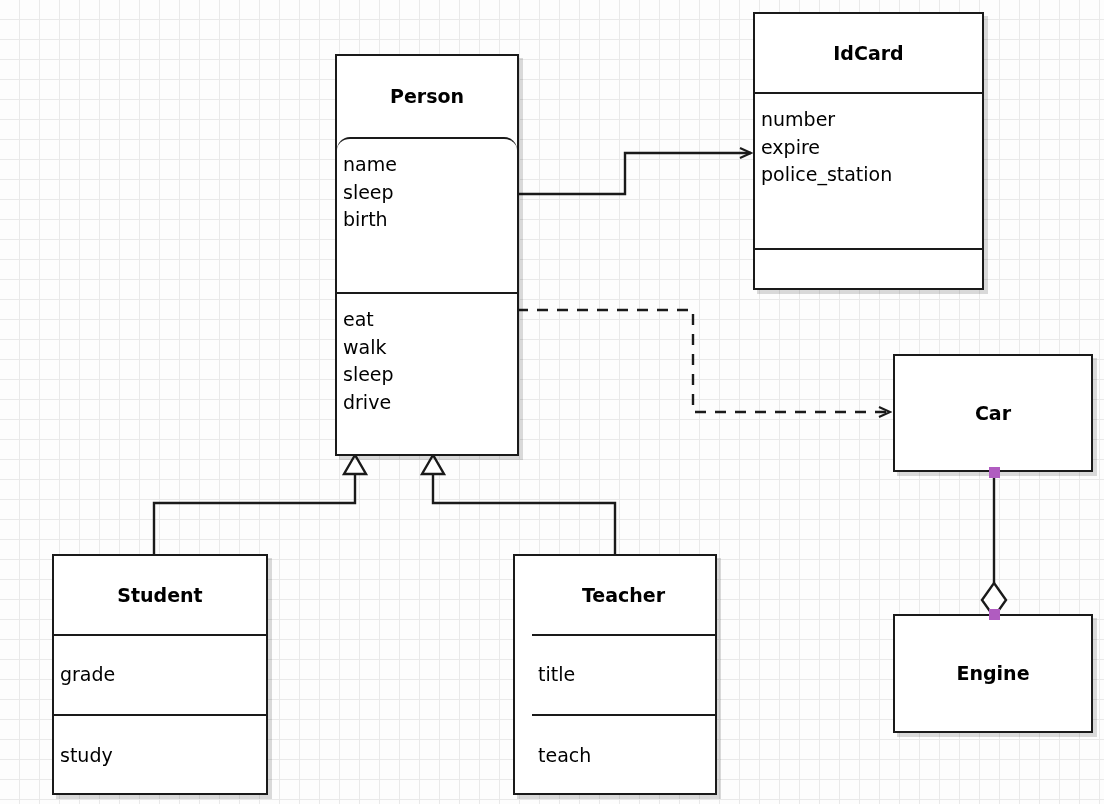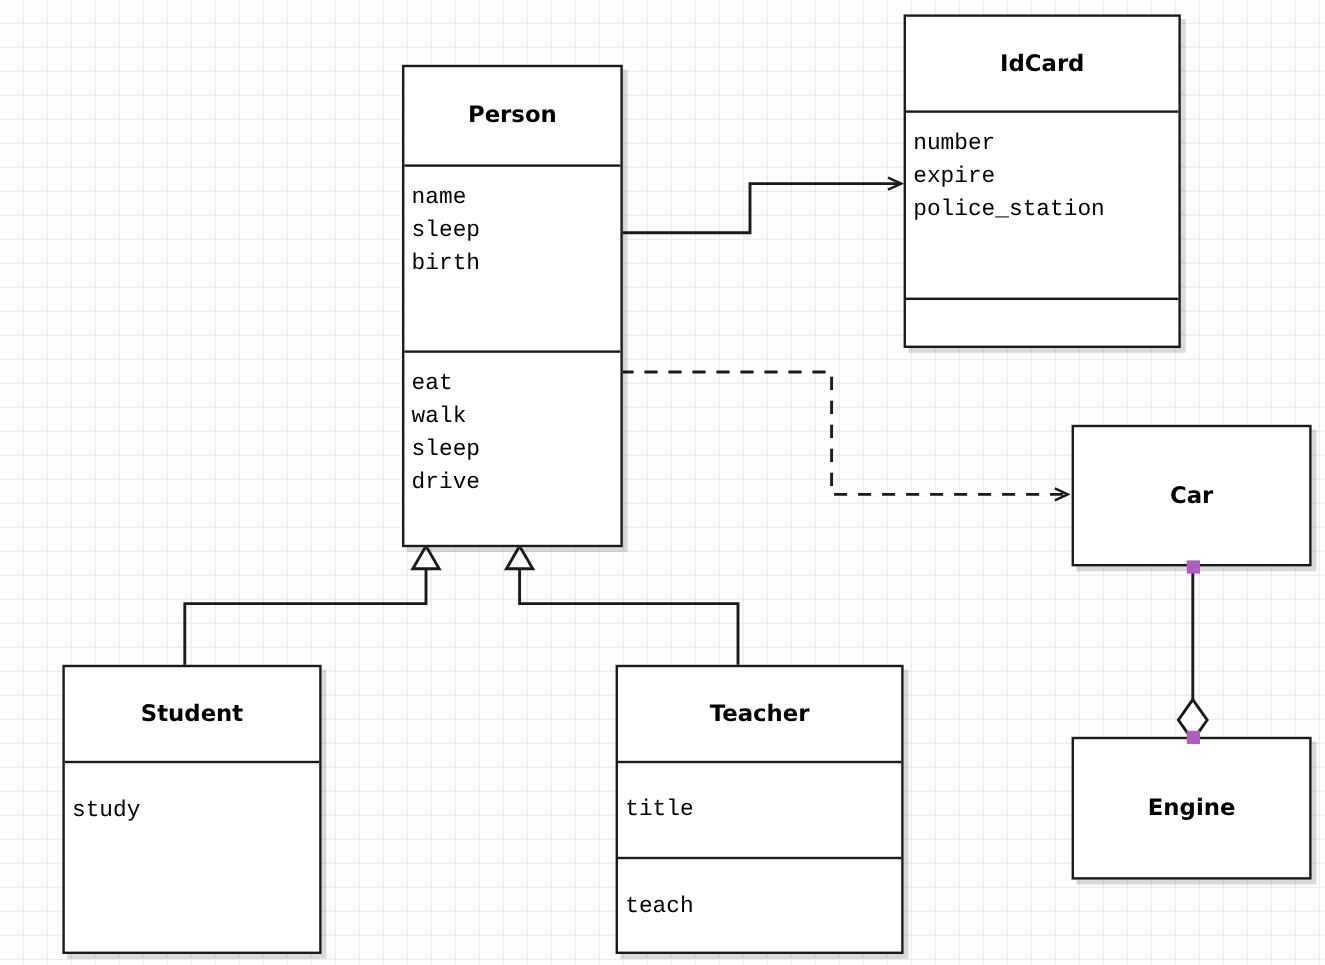--- a/index.html
+++ b/index.html
@@ -35,21 +35,20 @@
     box-sizing: border-box;
     box-shadow: 4px 4px 0 0 rgba(0,0,0,0.14);
     z-index: 5;
   }
   .uml-class .compartment {
     box-sizing: border-box;
     overflow: hidden;
   }
   .uml-class .compartment + .compartment {
     border-top: 2px solid #1a1a1a;
-    font-family: Liberation Mono, monospace;
   }
   .cls-name {
     font-weight: bold;
     font-size: 19px;
     color: #000000;
     text-align: center;
     line-height: 1.2;
     display: flex;
     align-items: center;
     justify-content: center;
@@ -116,21 +115,21 @@
     </g>
   </svg>
 
   <div class="handle" style="left:989px; top:467px;"></div>
   <div class="handle" style="left:989px; top:609px;"></div>
 
   <div class="uml-class" style="left:294px; top:54px; width:184px; height:402px;margin-left:41px;">
     <div class="compartment" style="height:81px;">
       <div class="cls-name">Person</div>
     </div>
-    <div class="compartment" style="height:155px;">
+    <div class="compartment" style="height:155px;border-radius:13px;">
       <div class="member-list">
         <div class="member">name</div>
         <div class="member">sleep</div>
         <div class="member">birth</div>
       </div>
     </div>
     <div class="compartment" style="height:164px;">
       <div class="member-list">
         <div class="member">eat</div>
         <div class="member">walk</div>
@@ -151,28 +150,33 @@
         <div class="member">police_station</div>
       </div>
     </div>
     <div class="compartment" style="height:40px;"></div>
   </div>
 
   <div class="uml-class" style="left:52px; top:554px; width:216px; height:241px;">
     <div class="compartment" style="height:78px;">
       <div class="cls-name">Student</div>
     </div>
+    <div class="compartment" style="height:80px;">
+      <div class="member-list centered">
+        <div class="member">grade</div>
+      </div>
+    </div>
     <div class="compartment" style="height:81px;">
       <div class="member-list centered">
         <div class="member">study</div>
       </div>
     </div>
   </div>
 
-  <div class="uml-class" style="left:513px; top:554px; width:240px; height:241px;">
+  <div class="uml-class" style="left:513px; top:554px; width:204px; height:241px;padding-left:17px;">
     <div class="compartment" style="height:78px;">
       <div class="cls-name">Teacher</div>
     </div>
     <div class="compartment" style="height:80px;">
       <div class="member-list centered">
         <div class="member">title</div>
       </div>
     </div>
     <div class="compartment" style="height:81px;">
       <div class="member-list centered">

